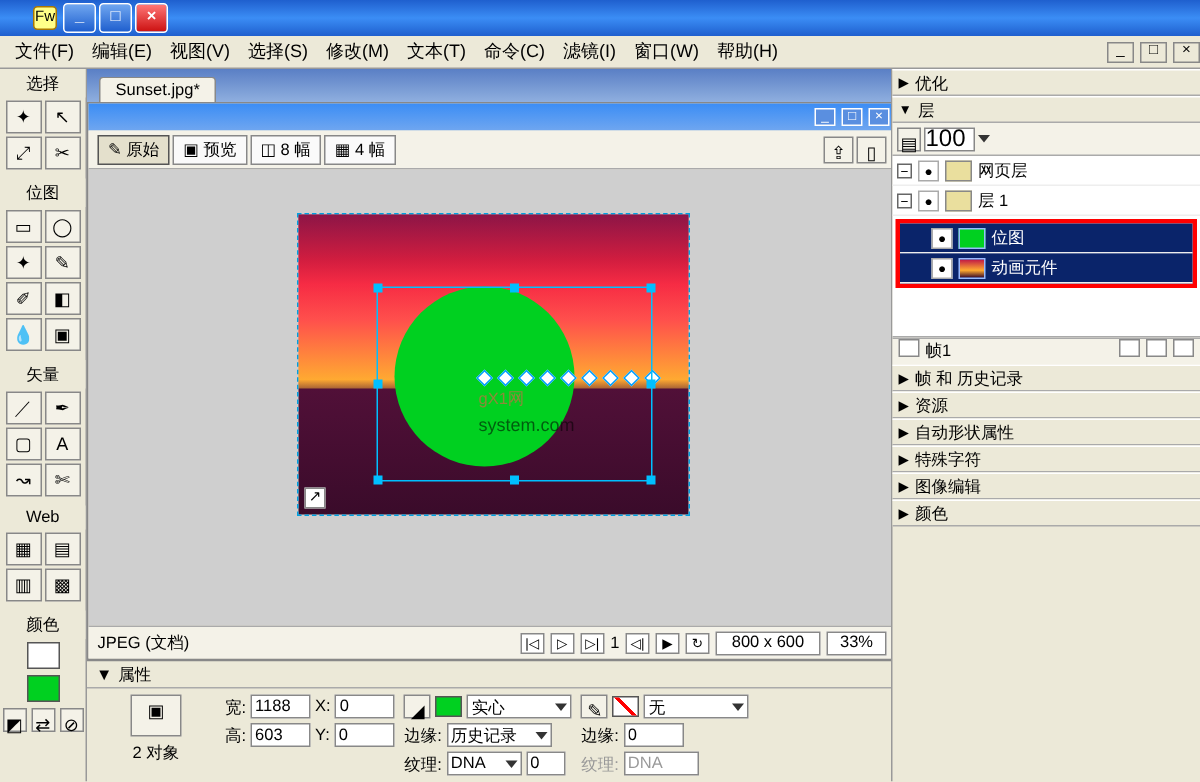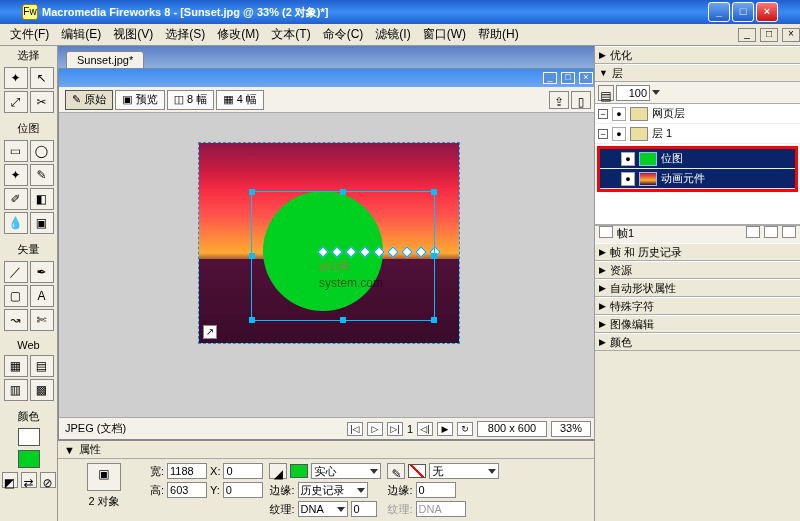--- a/index.html
+++ b/index.html
@@ -50,21 +50,21 @@
 .corner-icon { position:absolute; bottom:4px; left:4px; width:14px; height:14px; border:1px solid #888; background:#fff; font-size:10px; text-align:center; line-height:12px;}
 .doc-status { position: absolute; bottom: 0; left: 0; right: 0; height: 22px; border-top: 1px solid #aaa; background: #f4f2e8; display: flex; align-items: center; padding: 0 6px; gap: 6px; font-size: 11px; }
 .doc-status .play-ctrl { margin-left: auto; display: flex; gap: 4px; align-items: center; }
 .play-btn { width: 16px; height: 14px; border: 1px solid #888; background: #fff; font-size: 9px; text-align: center; line-height: 12px; }
 
 
 .right-col { position: absolute; top: 46px; right: 0; width: 206px; height: 475px; background: #ece9d8; border-left: 1px solid #999; display: flex; flex-direction: column; }
 .panel-head { height: 18px; background: #ece9d8; border-top: 1px solid #fff; border-bottom: 1px solid #aaa; display: flex; align-items: center; padding: 0 4px; font-size: 11px; gap: 4px; }
 .panel-head .tri { font-size: 9px; }
 .layers-tools { height: 22px; display: flex; align-items: center; gap: 2px; padding: 0 3px; border-bottom: 1px solid #aaa; background: #f4f2e8; }
-.layers-input { width: 34px; height: 16px; border: 1px solid #888; background: #fff; text-align: right; padding-right: 2px; font-size: 11px; }
+.layers-input { width: 34px; height: 16px; border: 1px solid #888; background: #fff; text-align: left; padding-right: 2px; font-size: 16px; }
 .layers-dd { flex: 1; height: 16px; border: 1px solid #888; background: #fff; padding: 0 3px; font-size: 11px; display: flex; align-items: center; justify-content: space-between; }
 .layer-tree { background: #fff; border-bottom: 1px solid #aaa; }
 .layer-row { display: flex; align-items: center; height: 20px; border-bottom: 1px solid #eee; padding: 0 3px; gap: 4px; font-size: 11px; }
 .layer-row .eye { width: 14px; height: 14px; border: 1px solid #aaa; font-size: 9px; text-align: center; line-height: 12px; }
 .layer-row .fold { width: 10px; height: 10px; border: 1px solid #666; font-size: 9px; text-align: center; line-height: 8px; }
 .layer-row .thumb { width: 18px; height: 14px; border: 1px solid #888; background: #eadf9e; }
 .red-box { border: 3px solid #ff0000; margin: 2px; }
 .layer-row.sel { background: #0a246a; color: #fff; }
 .layer-row.sel .thumb { border-color: #9bf; }
 .green-th { background: #00d020 !important; }
@@ -82,23 +82,20 @@
 .pfield .swatch2 { width: 18px; height: 14px; border: 1px solid #555; }
 .pfield select, .pfield .fake-dd { height: 16px; border: 1px solid #888; background: #fff; font-size: 11px; padding: 0 2px; display: flex; align-items: center; justify-content: space-between; gap: 4px; }
 
 .tri-down{ width:0;height:0;border-left:4px solid transparent;border-right:4px solid transparent;border-top:5px solid #333;display:inline-block;}
 </style>
 </head>
 <body>
 
 <div class="titlebar">
   <div class="title-icon">Fw</div>
-  <div class="title-text">
-    <span>Macromedia Fireworks 8</span><span> - [Sunset.jpg @ 33% (2 对象)*]</span>
-  </div>
   <div class="win-btns">
     <div class="win-btn min">_</div>
     <div class="win-btn max">□</div>
     <div class="win-btn close">×</div>
   </div>
 </div>
 
 <div class="menubar">
   <span>文件(F)</span>
   <span>编辑(E)</span>

